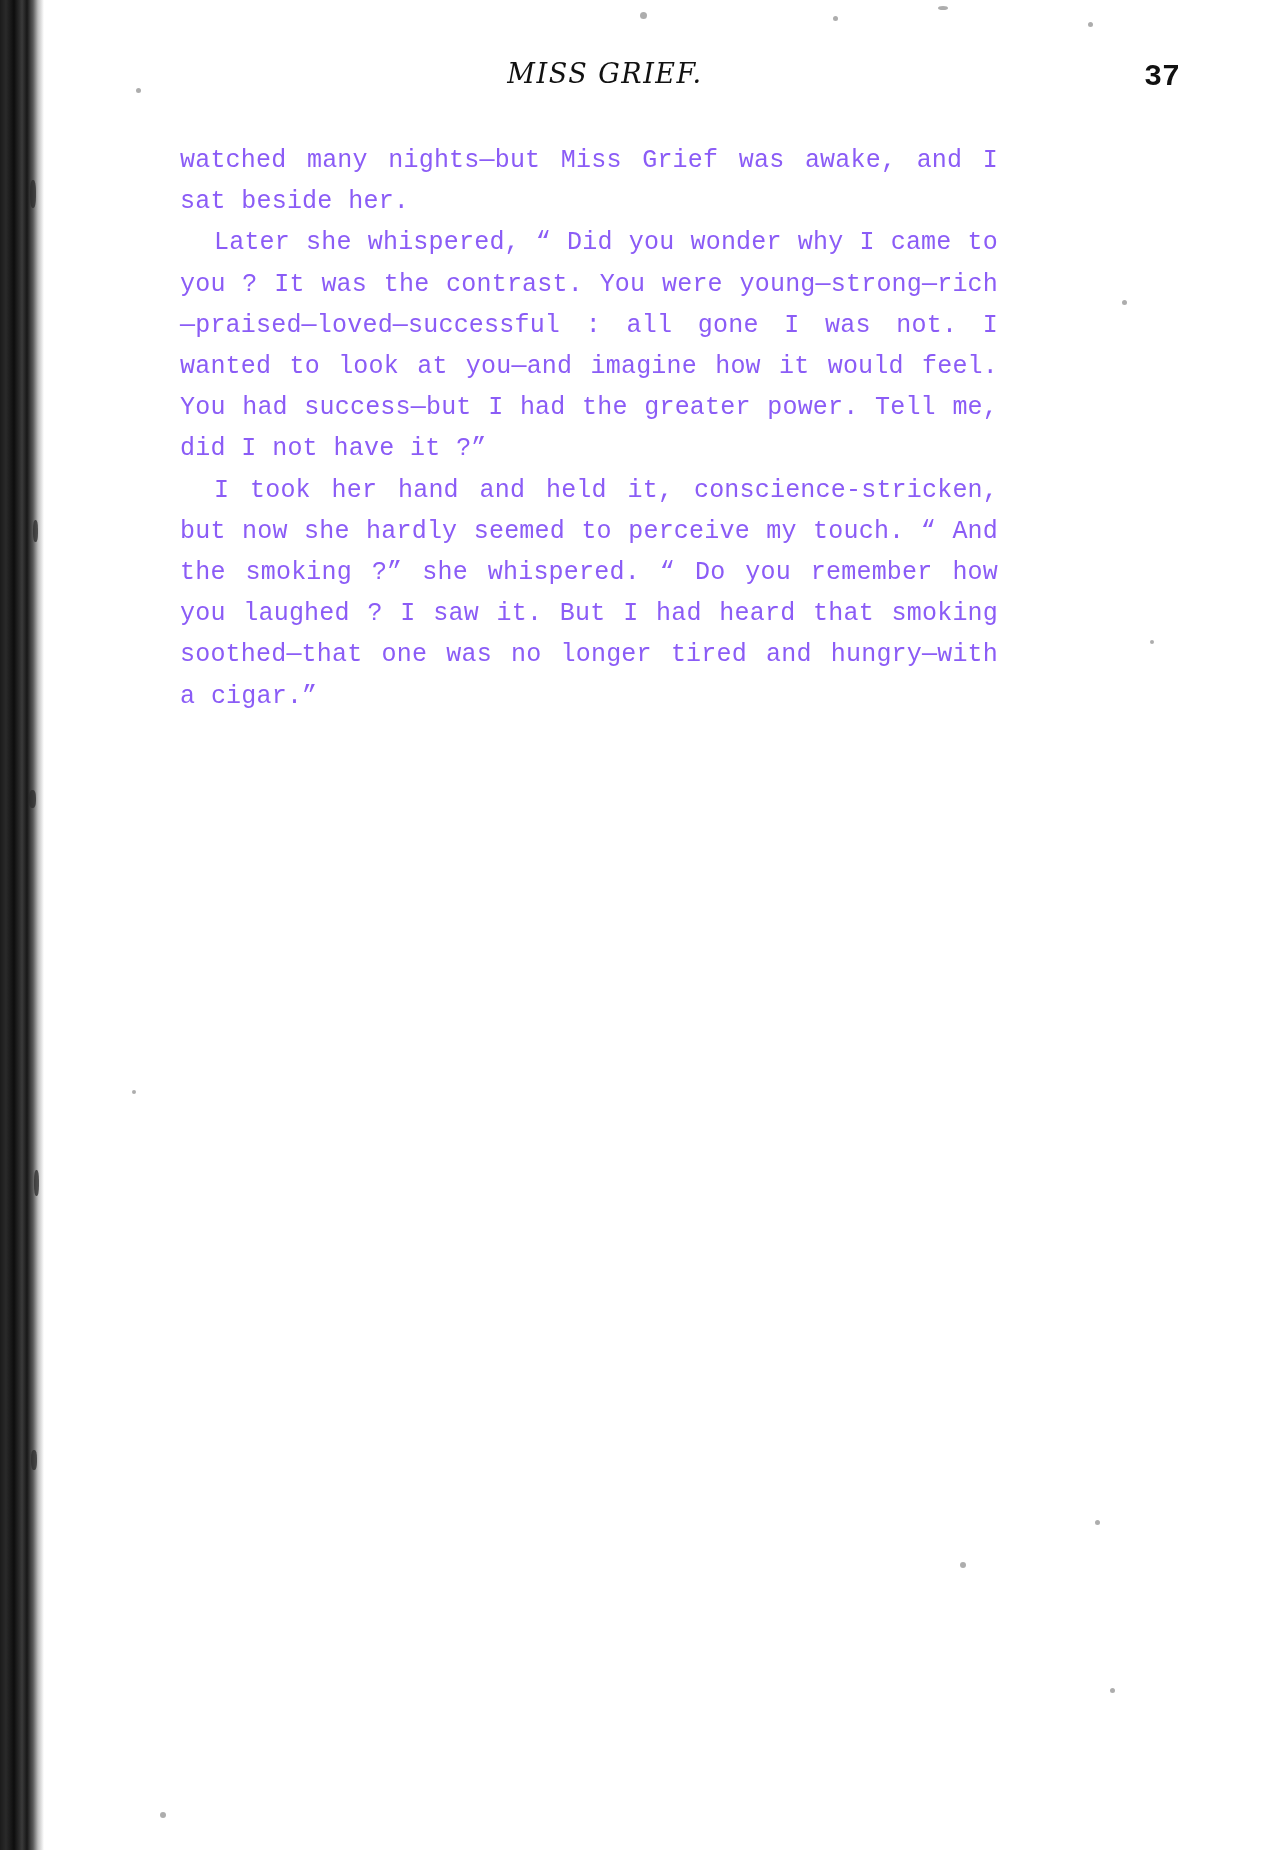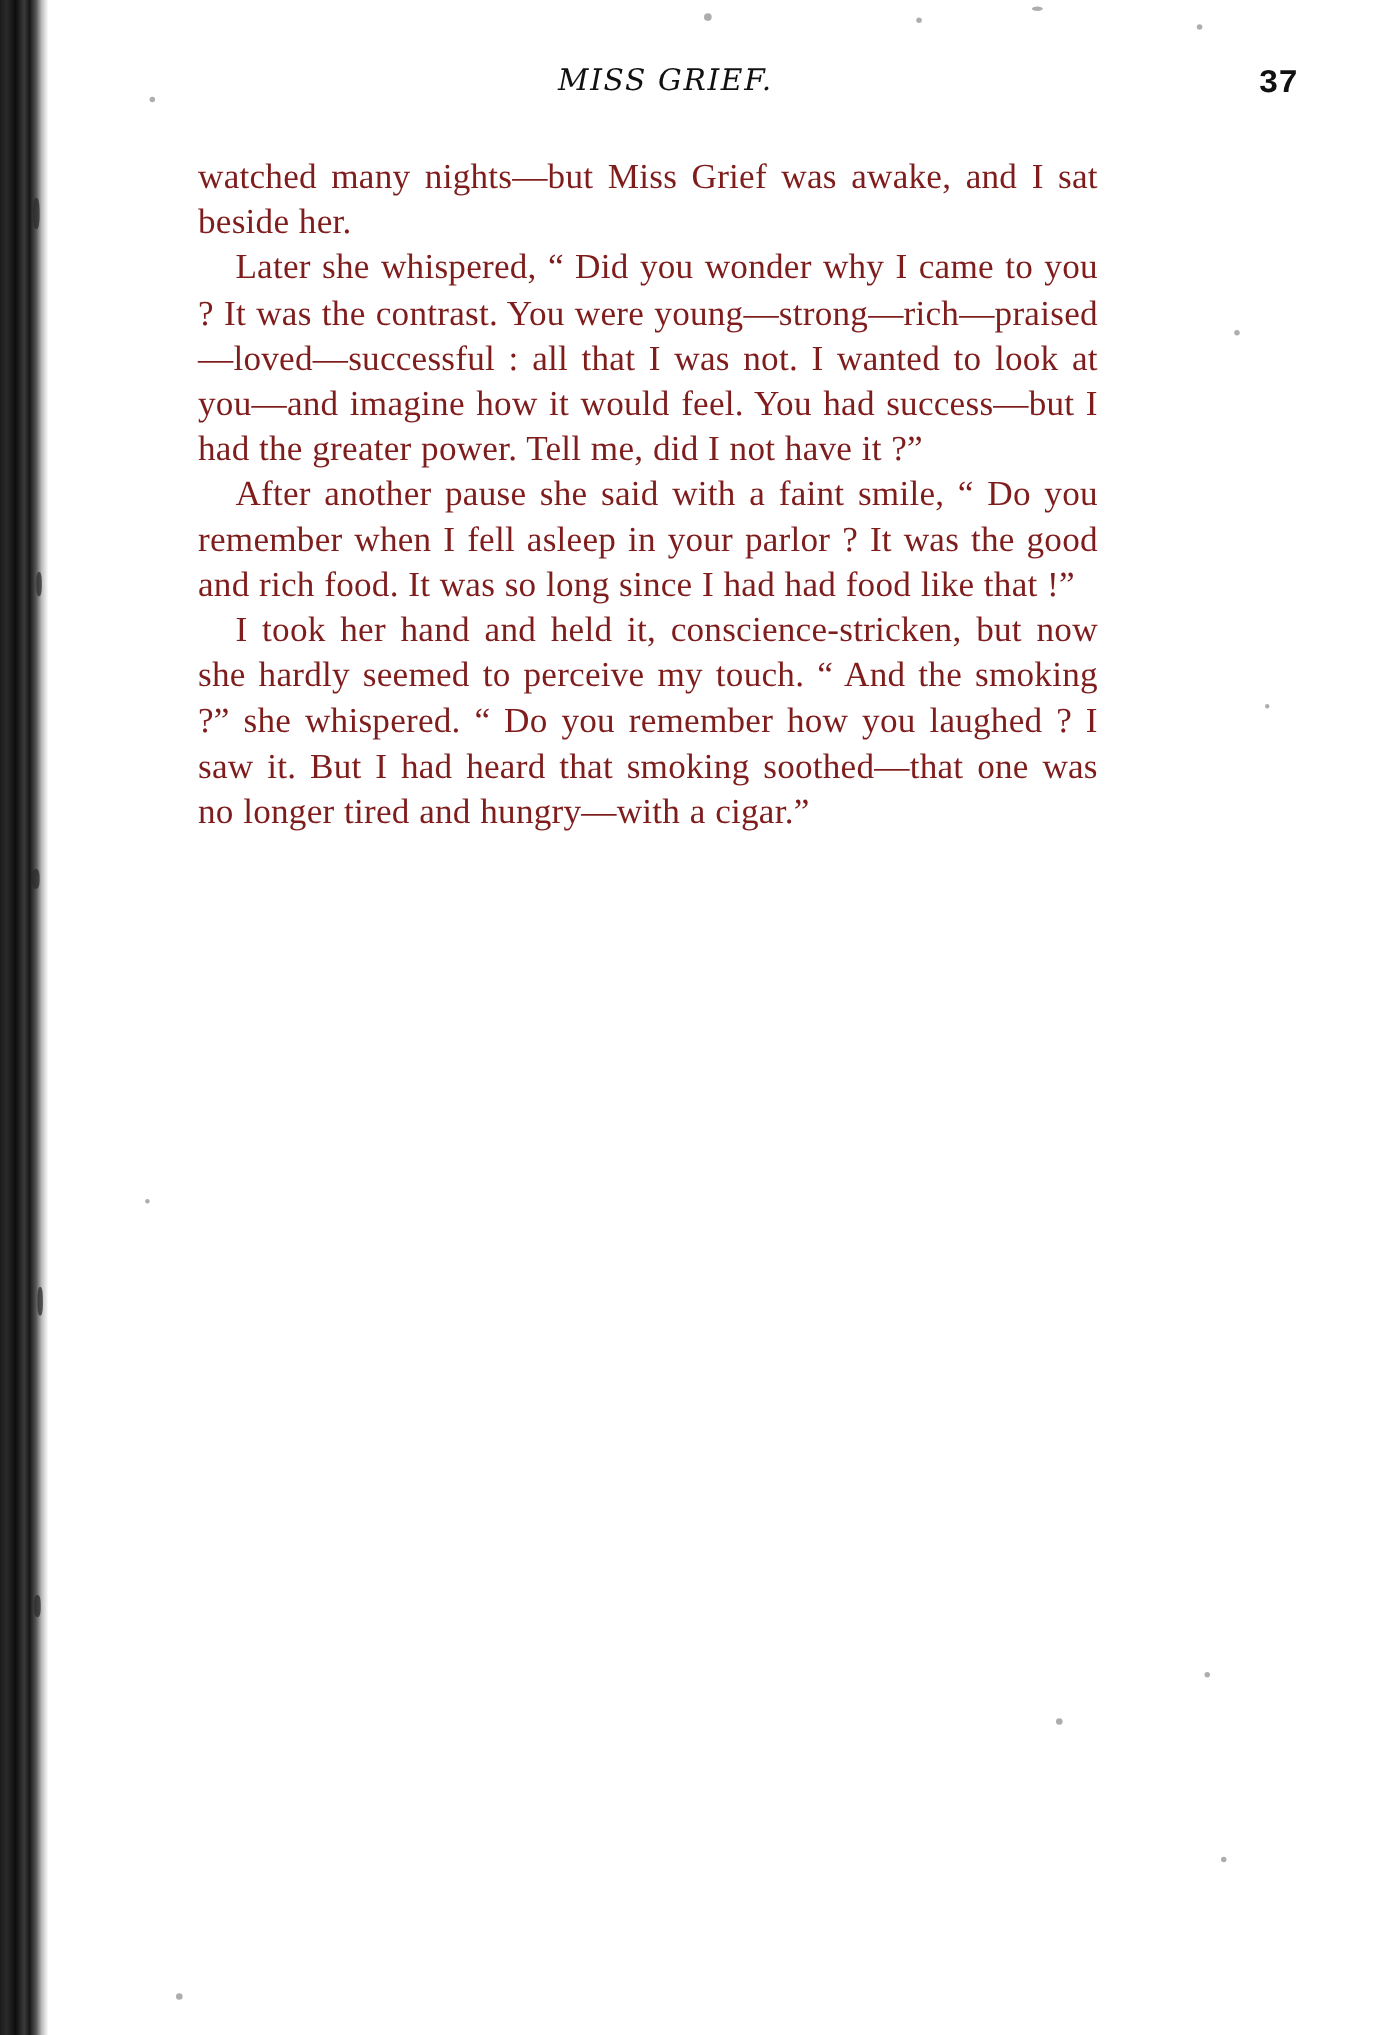--- a/index.html
+++ b/index.html
@@ -77,26 +77,26 @@
   .textblock {
     position: absolute;
     left: 180px;
     top: 140px;
     width: 818px;
   }
   .para {
     margin: 0;
     text-align: justify;
     text-justify: inter-word;
-    font-size: 32px;
+    font-size: 25px;
     line-height: 41.2px;
-    color: #7f1d1d;
+    color: #8b5cf6;
     letter-spacing: 0.2px;
     word-spacing: 0.5px;
-    font-family: Liberation Serif, serif;
+    font-family: Liberation Mono, monospace;
   }
   .para.indent { text-indent: 34px; }
   .para.noindent { text-indent: 0; }
 
   
   .speck {
     position: absolute;
     background: #6a6a6a;
     opacity: .55;
     border-radius: 50%;
@@ -114,22 +114,21 @@
   <div class="gutter-speck" style="left:34px; top:1170px; width:5px; height:26px;"></div>
   <div class="gutter-speck" style="left:31px; top:1450px; width:6px; height:20px;"></div>
 
   <div class="header">
     <div class="running-head">MISS GRIEF.</div>
     <div class="folio">37</div>
   </div>
 
   <div class="textblock">
     <p class="para noindent">watched many nights—but Miss Grief was awake, and I sat beside her.</p>
-    <p class="para indent">Later she whispered, “ Did you wonder why I came to you ? It was the contrast. You were young—strong—rich—praised—loved—successful : all that I was not. I wanted to look at you—and imagine how it would feel. You had success—but I had the greater power. Tell me, did I not have it ?”</p>
-    <p class="para indent">After another pause she said with a faint smile, “ Do you remember when I fell asleep in your parlor ? It was the good and rich food. It was so long since I had had food like that !”</p>
+    <p class="para indent">Later she whispered, “ Did you wonder why I came to you ? It was the contrast. You were young—strong—rich—praised—loved—successful : all gone I was not. I wanted to look at you—and imagine how it would feel. You had success—but I had the greater power. Tell me, did I not have it ?”</p>
     <p class="para indent">I took her hand and held it, conscience-stricken, but now she hardly seemed to perceive my touch. “ And the smoking ?” she whispered. “ Do you remember how you laughed ? I saw it. But I had heard that smoking soothed—that one was no longer tired and hungry—with a cigar.”</p>
   </div>
 
   <div class="speck" style="left:640px; top:12px; width:7px; height:7px;"></div>
   <div class="speck" style="left:833px; top:16px; width:5px; height:5px;"></div>
   <div class="speck" style="left:938px; top:6px; width:10px; height:4px;"></div>
   <div class="speck" style="left:1088px; top:22px; width:5px; height:5px;"></div>
   <div class="speck" style="left:136px; top:88px; width:5px; height:5px;"></div>
   <div class="speck" style="left:1122px; top:300px; width:5px; height:5px;"></div>
   <div class="speck" style="left:1150px; top:640px; width:4px; height:4px;"></div>

